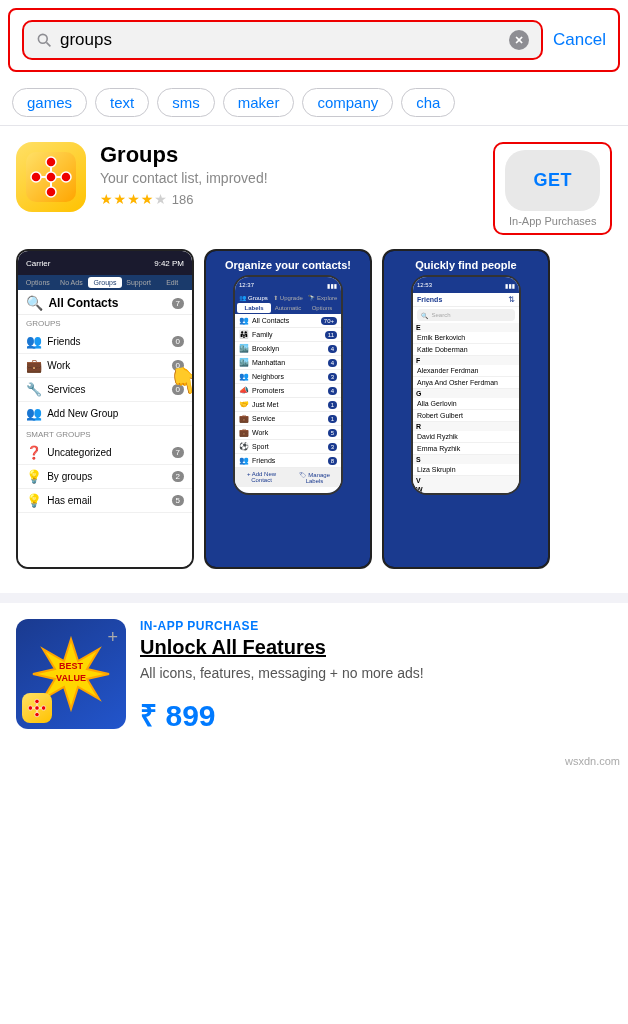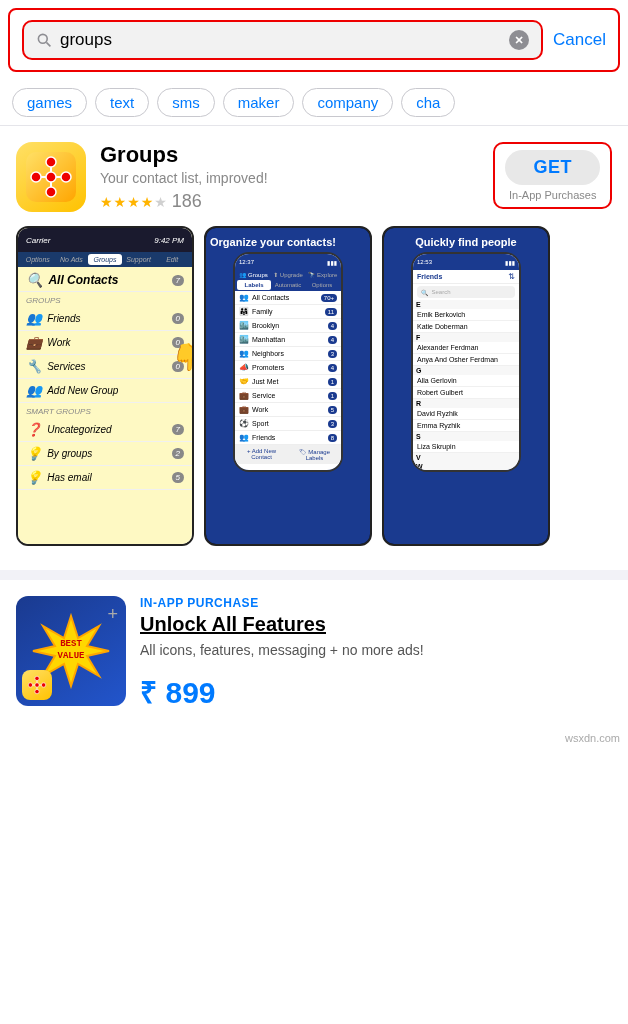--- a/index.html
+++ b/index.html
@@ -148,40 +148,40 @@
     }
     .star-half {
       font-size: 14px;
       color: #ffb400;
     }
     .star-empty {
       font-size: 14px;
       color: #d0d0d0;
     }
     .rating-count {
-      font-size: 18px;
+      font-size: 13px;
       color: #888;
     }
     .get-btn-wrapper {
       display: flex;
       flex-direction: column;
       align-items: center;
       flex-shrink: 0;
       border: 2.5px solid #e00;
       border-radius: 10px;
       padding: 6px 10px;
     }
     .get-btn {
       background: #e8e8e8;
       color: #007aff;
       font-size: 18px;
       font-weight: 700;
       border: none;
       border-radius: 20px;
-      padding: 7px 28px;
+      padding: 20px 28px;
       cursor: pointer;
       letter-spacing: 0.5px;
     }
     .in-app-text {
       font-size: 11px;
       color: #888;
       margin-top: 4px;
       white-space: nowrap;
     }
 
@@ -208,23 +208,22 @@
     }
     .screenshot-frame:not(:first-child) {
       width: 168px;
       height: 320px;
     }
 
     
     .ss1 {
       width: 100%;
       height: 100%;
-      background: #fef9c3;
+      background: #ffffff;
       font-size: 10px;
-      font-style: italic;
     }
     .ss1-topbar {
       background: #1a1a2e;
       height: 24px;
       display: flex;
       align-items: center;
       padding: 0 8px;
       justify-content: space-between;
     }
     .ss1-topbar-text {
@@ -302,20 +301,21 @@
     .ss2 {
       width: 100%;
       height: 100%;
       background: #1a3a8f;
       position: relative;
     }
     .ss2-label {
       color: #fff;
       font-size: 11px;
       font-weight: 600;
+      text-align: center;
       padding: 8px 4px 4px;
     }
     .ss2-phone {
       margin: 0 auto;
       width: 110px;
       height: 220px;
       background: #000;
       border-radius: 16px;
       border: 2px solid #333;
       overflow: hidden;
@@ -452,21 +452,20 @@
       display: flex;
       align-items: center;
       justify-content: center;
       position: relative;
     }
     .best-value-badge {
       position: relative;
       display: flex;
       align-items: center;
       justify-content: center;
-      font-family: Liberation Mono, monospace;
     }
     .iap-plus {
       position: absolute;
       top: 8px;
       right: 8px;
       font-size: 18px;
       color: #aaa;
     }
     .iap-info {
       flex: 1;

